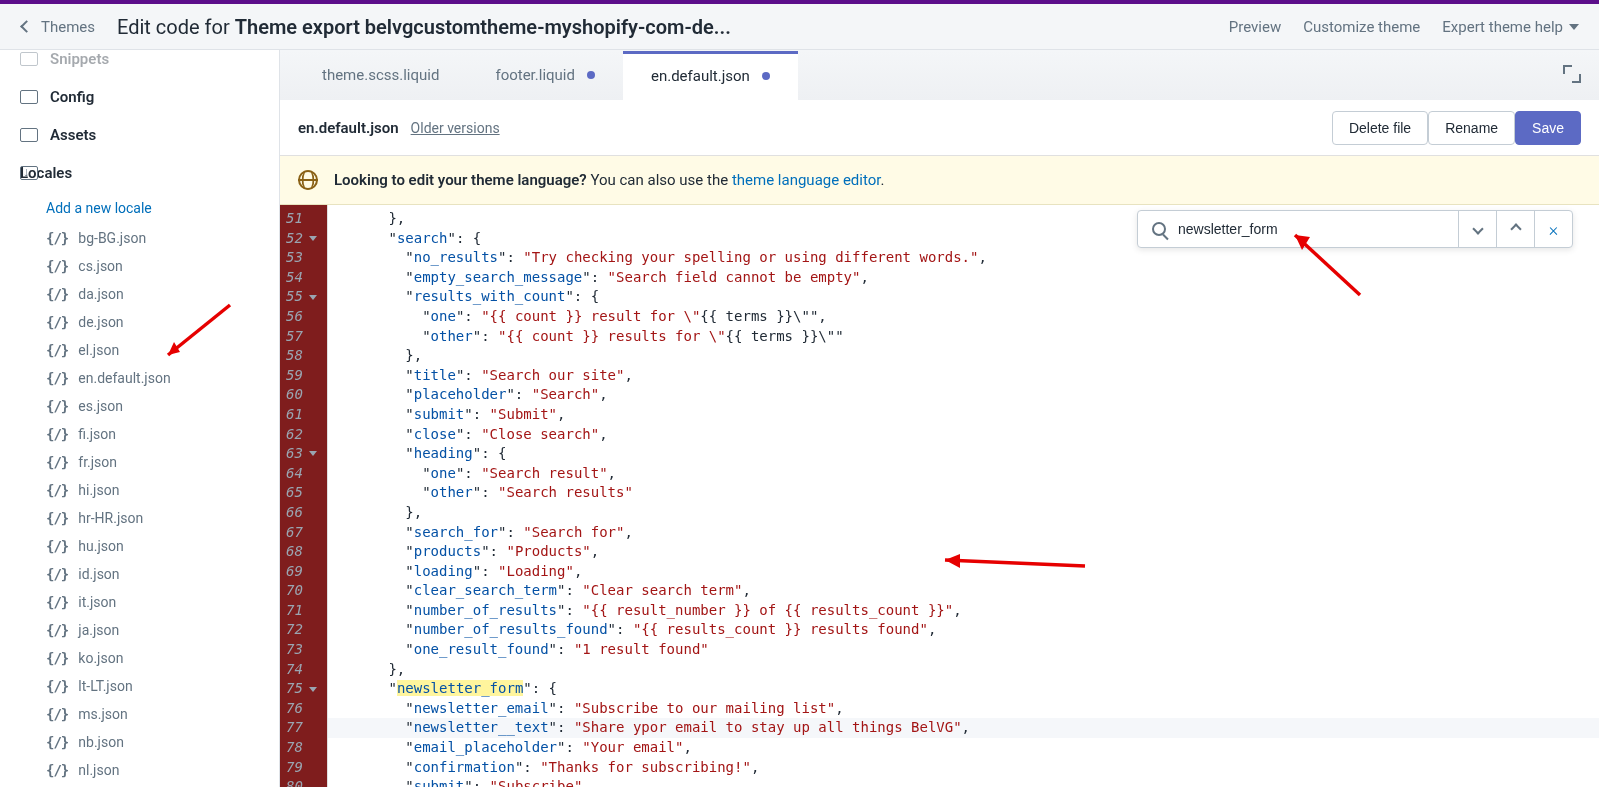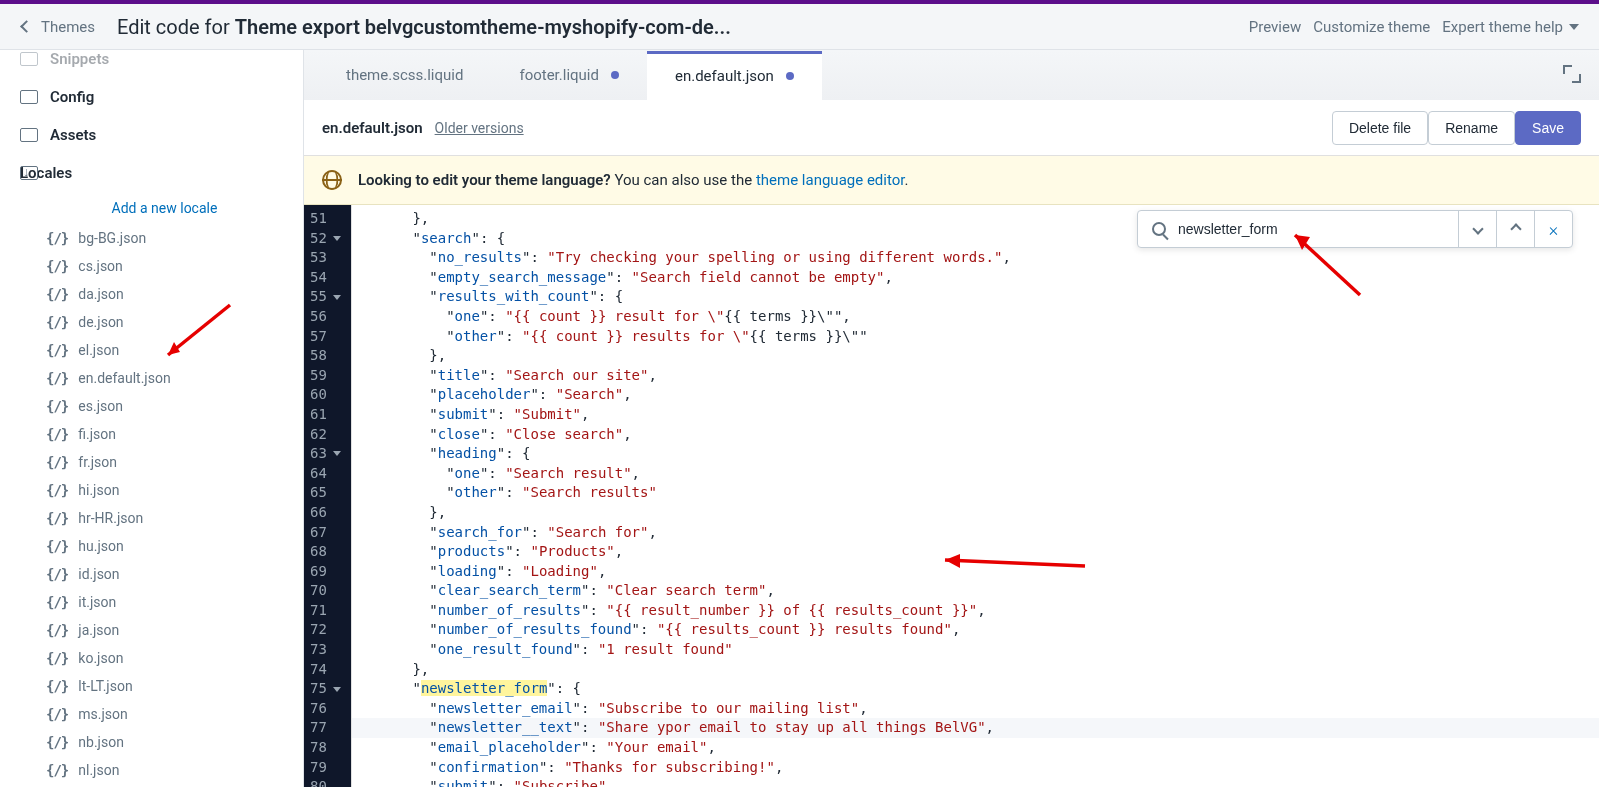--- a/index.html
+++ b/index.html
@@ -6,27 +6,27 @@
 body { font-family: -apple-system, BlinkMacSystemFont, "Segoe UI", Roboto, sans-serif; font-size: 14px; color: #212b36; background: #f4f6f8; overflow: hidden; }
 .app { width: 1599px; height: 787px; display: flex; flex-direction: column; }
 
 
 .topbar { height: 4px; background: #5c0e8b; }
 .header { height: 46px; display: flex; align-items: center; padding: 0 20px; border-bottom: 1px solid #dfe3e8; background: #f4f6f8; }
 .back { display: flex; align-items: center; color: #637381; cursor: pointer; font-size: 15px; }
 .back-chevron { width: 9px; height: 9px; border-left: 2px solid #637381; border-bottom: 2px solid #637381; transform: rotate(45deg); margin-right: 10px; margin-left: 2px; }
 .header-title { margin-left: 22px; color: #212b36; font-size: 20px; }
 .header-title b { font-weight: 600; }
-.header-right { margin-left: auto; display: flex; gap: 12px; align-items: center; }
+.header-right { margin-left: auto; display: flex; gap: 22px; align-items: center; }
 .header-link { color: #637381; font-size: 15px; cursor: pointer; display: flex; align-items: center; gap: 6px; }
 .chev-down { width: 0; height: 0; border-left: 5px solid transparent; border-right: 5px solid transparent; border-top: 6px solid #637381; }
 
 
 .main { display: flex; flex: 1; min-height: 0; }
-.sidebar { width: 304px; border-right: 1px solid #dfe3e8; overflow-y: auto; background: #fff; padding-top: 0; text-align: center; }
+.sidebar { width: 280px; border-right: 1px solid #dfe3e8; overflow-y: auto; background: #fff; padding-top: 0; }
 .folder { display: flex; align-items: center; gap: 12px; padding: 10px 20px; font-weight: 600; font-size: 15px; color: #212b36; cursor: pointer; }
 .folder-icon { width: 18px; height: 14px; border: 1.8px solid #637381; border-radius: 2px; position: relative; flex-shrink: 0; }
 .folder-icon.arrow::before { content: "↓"; position: absolute; left: 2px; top: -3px; font-size: 13px; color: #637381; font-weight: bold; }
 .add-locale { color: #006fbb; padding: 8px 20px 8px 46px; cursor: pointer; font-size: 14px; }
 .file-item { display: flex; align-items: center; gap: 10px; padding: 6px 20px 6px 46px; color: #637381; font-size: 14px; cursor: pointer; }
 .file-icon { font-family: monospace; font-weight: bold; color: #637381; font-size: 14px; letter-spacing: -1px; }
 
 
 .editor-area { flex: 1; display: flex; flex-direction: column; min-width: 0; background: #f4f6f8; }
 .tabs { display: flex; height: 50px; background: linear-gradient(#f4f6f8,#eef0f3); padding-left: 14px; align-items: flex-end; }
@@ -58,21 +58,21 @@
 .search-icon { width: 14px; height: 14px; border: 2px solid #637381; border-radius: 50%; position: relative; }
 .search-icon::after { content: ""; position: absolute; width: 7px; height: 2px; background: #637381; bottom: -4px; right: -5px; transform: rotate(45deg); }
 .search-input { border: none; outline: none; font-size: 14px; flex: 1; color: #212b36; }
 .search-ctrl { width: 38px; border-left: 1px solid #c4cdd5; display: flex; align-items: center; justify-content: center; cursor: pointer; color: #637381; }
 .chev-s { width: 8px; height: 8px; border-left: 2px solid #637381; border-bottom: 2px solid #637381; }
 .chev-s.down { transform: rotate(-45deg); }
 .chev-s.up { transform: rotate(135deg); }
 .x-icon { font-size: 18px; color: #006fbb; font-weight: 300; }
 
 .code { flex: 1; position: relative; display: flex; font-family: "Menlo", "Consolas", monospace; font-size: 14px; overflow: auto; background: #fff; }
-.gutter { background: #0f172a; color: #9aa5b1; text-align: right; padding: 4px 10px 4px 6px; user-select: none; line-height: 1.4; border-right: 1px solid #e0e0e0; }
+.gutter { background: #7f1d1d; color: #9aa5b1; text-align: right; padding: 4px 10px 4px 6px; user-select: none; line-height: 1.4; border-right: 1px solid #e0e0e0; font-style: italic; }
 .gutter-line { display: flex; justify-content: flex-end; gap: 6px; height: 19.6px; align-items: center;}
 .fold { width: 0; height: 0; border-top: 5px solid #9aa5b1; border-left: 4px solid transparent; border-right: 4px solid transparent; }
 .code-content { padding: 4px 0 4px 10px; white-space: pre; line-height: 1.4; flex: 1; position: relative; }
 .code-line { height: 19.6px; }
 .code-line.highlight-line { background: #f5f7fa; margin-left: -10px; padding-left: 10px; width: calc(100% + 10px); }
 .k { color: #a31515; } 
 .q { color: #0451a5; } 
 .hl { background: #fff59d; }
 
 

